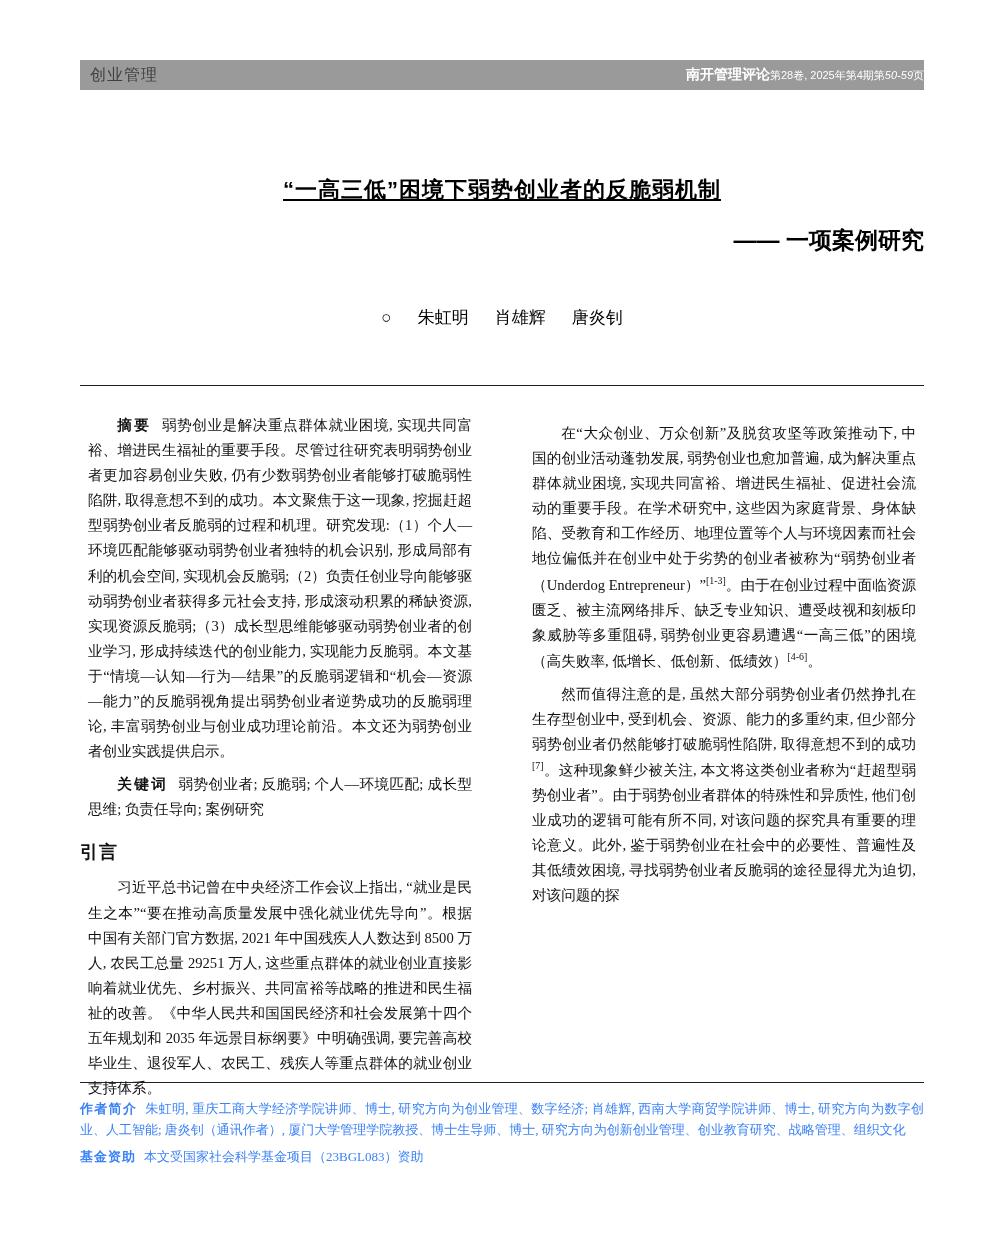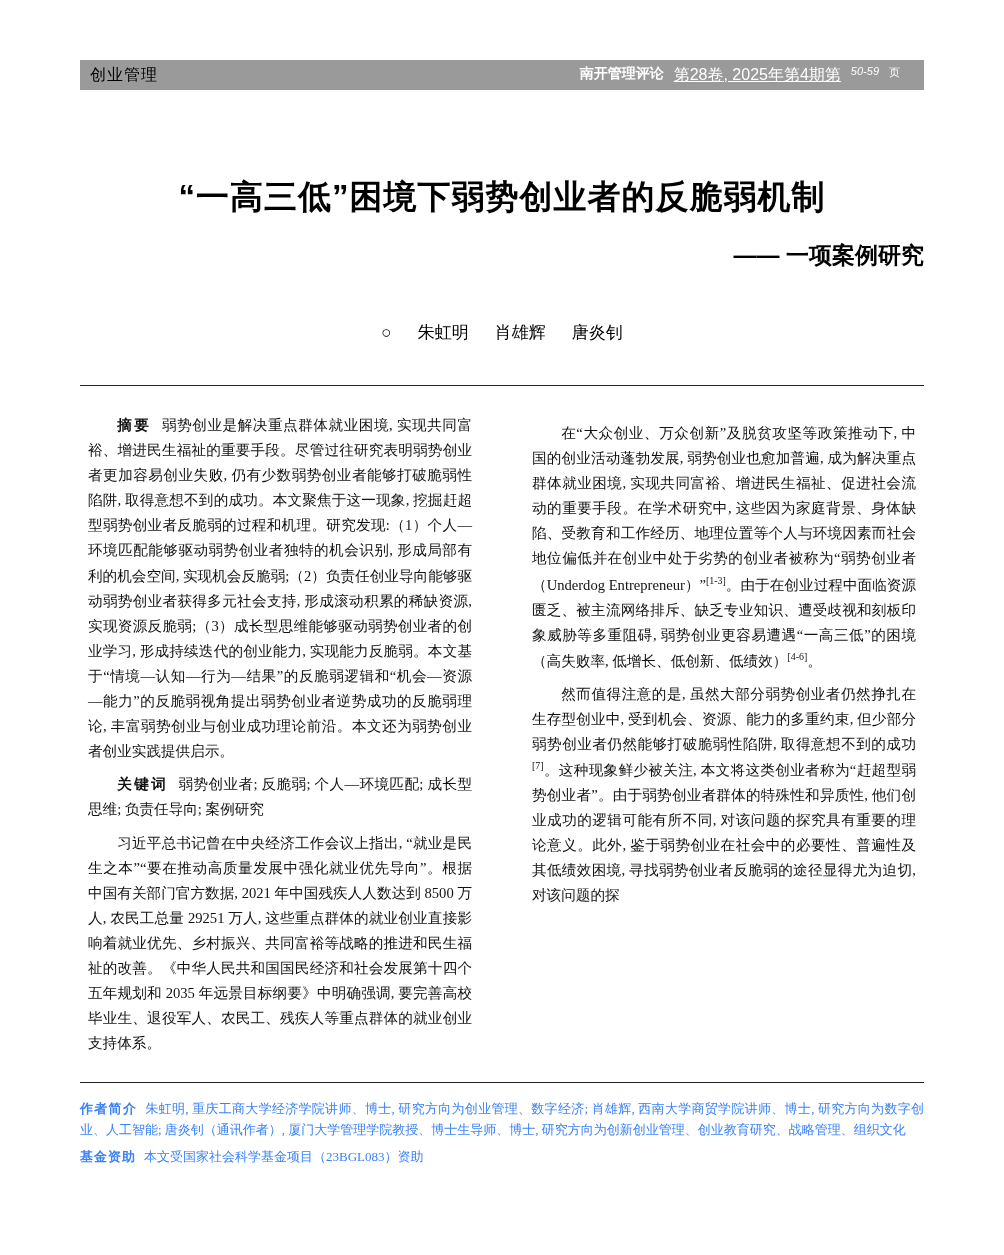--- a/index.html
+++ b/index.html
@@ -29,58 +29,58 @@
     left: 80px;
     top: 60px;
     width: 844px;
     height: 30px;
     background: #9a9a9a;
     display: flex;
     align-items: center;
     justify-content: space-between;
   }
   .header-left {
-    color: #000000;
+    color: #404040;
     font-size: 16px;
     letter-spacing: 1px;
     padding-left: 10px;
     font-family: "Liberation Sans", sans-serif;
   }
   .header-right {
     display: flex;
-    align-items: flex-start;
-    gap: 10px;
-    padding-right: 24px;
+    align-items: center;
+    padding-right: 0;
     color: #ffffff;
     font-size: 11px;
     font-family: "Liberation Sans", sans-serif;
   }
   .journal-name {
     font-size: 14px;
     font-weight: bold;
     letter-spacing: 0px;
   }
-  .issue-info { font-size: 16px; text-decoration: underline; }
+  .issue-info { font-size: 11px; }
   .page-range { font-size: 11px; font-style: italic; }
   .page-unit { font-size: 11px; }
 
   
   .title-block {
     position: absolute;
     left: 80px;
     top: 175px;
     width: 844px;
     text-align: center;
   }
   .main-title {
-    font-size: 33px;
+    font-size: 22px;
     font-weight: bold;
     letter-spacing: 1px;
     font-family: "Liberation Sans", sans-serif;
     color: #000;
+    text-decoration: underline;
   }
   .sub-title {
     margin-top: 20px;
     font-size: 23px;
     font-weight: bold;
     font-family: "Liberation Sans", sans-serif;
     color: #000;
     text-align: right;
   }
   .authors {
@@ -198,20 +198,21 @@
 
   <div class="columns">
 
     <div class="col">
       <p>
         <span class="abstract-label">摘要</span><span class="label-gap"></span><span>弱势创业是解决重点群体就业困境, 实现共同富裕、增进民生福祉的重要手段。尽管过往研究表明弱势创业者更加容易创业失败, 仍有少数弱势创业者能够打破脆弱性陷阱, 取得意想不到的成功。本文聚焦于这一现象, 挖掘赶超型弱势创业者反脆弱的过程和机理。研究发现:（1）个人—环境匹配能够驱动弱势创业者独特的机会识别, 形成局部有利的机会空间, 实现机会反脆弱;（2）负责任创业导向能够驱动弱势创业者获得多元社会支持, 形成滚动积累的稀缺资源, 实现资源反脆弱;（3）成长型思维能够驱动弱势创业者的创业学习, 形成持续迭代的创业能力, 实现能力反脆弱。本文基于“情境—认知—行为—结果”的反脆弱逻辑和“机会—资源—能力”的反脆弱视角提出弱势创业者逆势成功的反脆弱理论, 丰富弱势创业与创业成功理论前沿。本文还为弱势创业者创业实践提供启示。</span>
       </p>
       <p class="kw">
         <span class="keywords-label">关键词</span><span class="label-gap"></span><span>弱势创业者; 反脆弱; 个人—环境匹配; 成长型思维; 负责任导向; 案例研究</span>
       </p>
+      <div class="section-head">引言</div>
       <p>习近平总书记曾在中央经济工作会议上指出, “就业是民生之本”“要在推动高质量发展中强化就业优先导向”。根据中国有关部门官方数据, 2021 年中国残疾人人数达到 8500 万人, 农民工总量 29251 万人, 这些重点群体的就业创业直接影响着就业优先、乡村振兴、共同富裕等战略的推进和民生福祉的改善。《中华人民共和国国民经济和社会发展第十四个五年规划和 2035 年远景目标纲要》中明确强调, 要完善高校毕业生、退役军人、农民工、残疾人等重点群体的就业创业支持体系。</p>
     </div>
 
     <div class="col">
       <p style="text-indent:0;visibility:hidden;height:0;overflow:hidden;"></p>
       <p>
         <span>在“大众创业、万众创新”及脱贫攻坚等政策推动下, 中国的创业活动蓬勃发展, 弱势创业也愈加普遍, 成为解决重点群体就业困境, 实现共同富裕、增进民生福祉、促进社会流动的重要手段。在学术研究中, 这些因为家庭背景、身体缺陷、受教育和工作经历、地理位置等个人与环境因素而社会地位偏低并在创业中处于劣势的创业者被称为“弱势创业者（Underdog Entrepreneur）”</span><sup>[1-3]</sup><span>。由于在创业过程中面临资源匮乏、被主流网络排斥、缺乏专业知识、遭受歧视和刻板印象威胁等多重阻碍, 弱势创业更容易遭遇“一高三低”的困境（高失败率, 低增长、低创新、低绩效）</span><sup>[4-6]</sup>。
       </p>
       <p>
         <span>然而值得注意的是, 虽然大部分弱势创业者仍然挣扎在生存型创业中, 受到机会、资源、能力的多重约束, 但少部分弱势创业者仍然能够打破脆弱性陷阱, 取得意想不到的成功</span><sup>[7]</sup><span>。这种现象鲜少被关注, 本文将这类创业者称为“赶超型弱势创业者”。由于弱势创业者群体的特殊性和异质性, 他们创业成功的逻辑可能有所不同, 对该问题的探究具有重要的理论意义。此外, 鉴于弱势创业在社会中的必要性、普遍性及其低绩效困境, 寻找弱势创业者反脆弱的途径显得尤为迫切, 对该问题的探</span>

